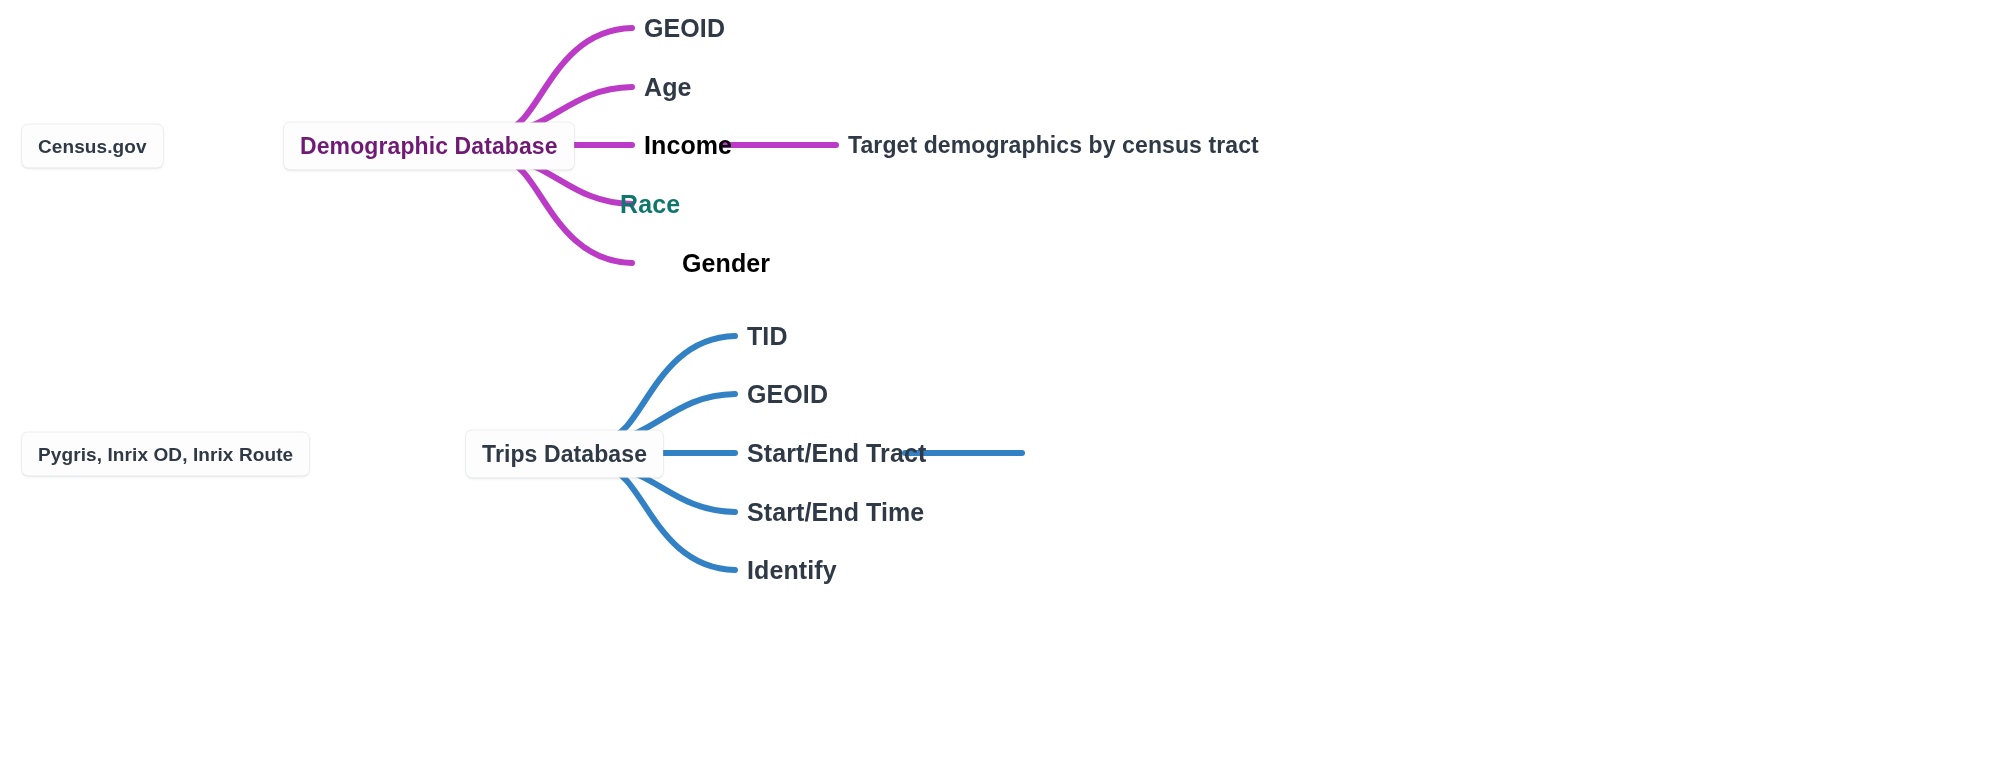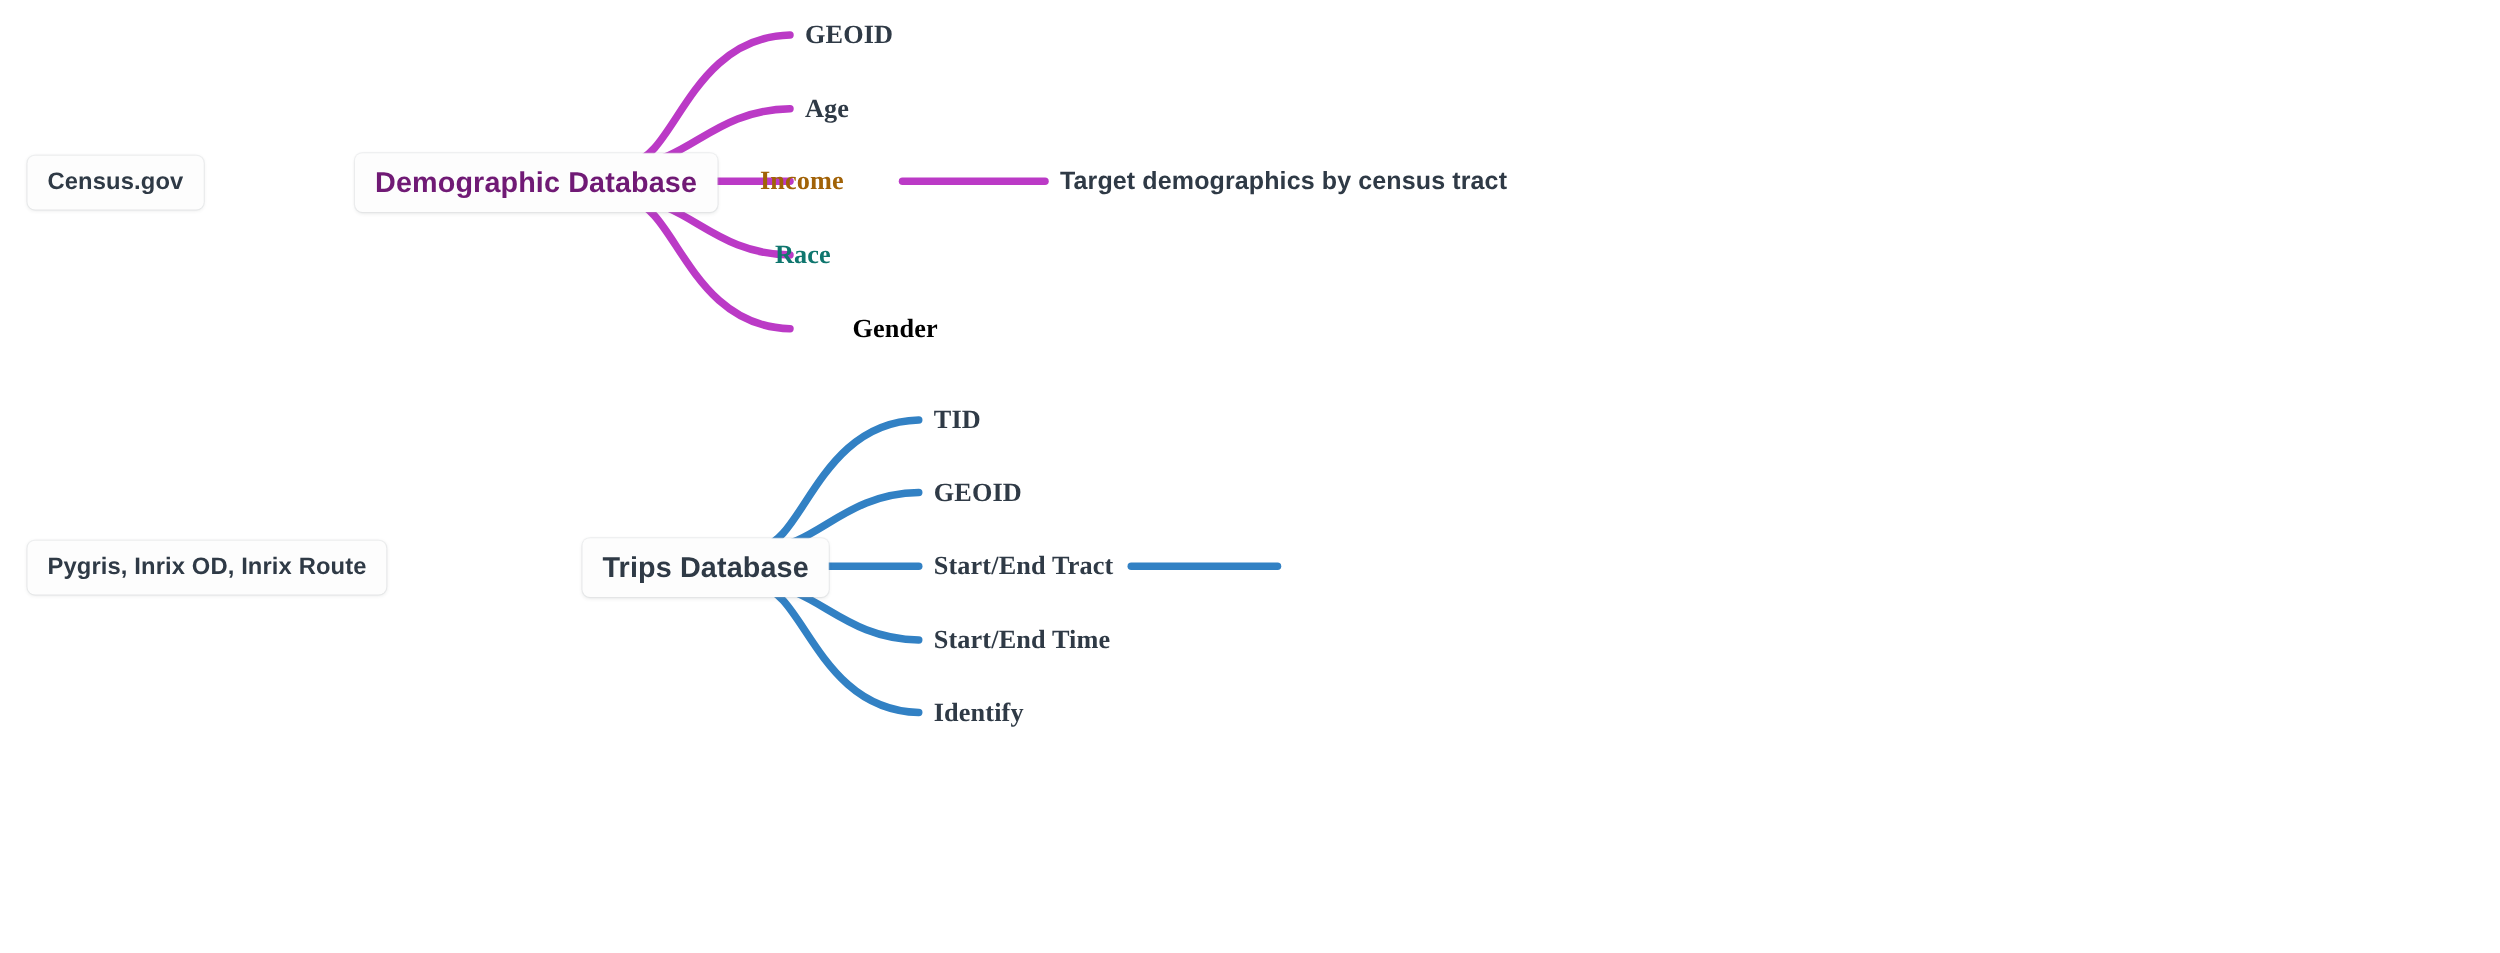--- a/index.html
+++ b/index.html
@@ -45,26 +45,25 @@
   }
   .node.root {
     font-size: 19px;
     letter-spacing: 0.1px;
   }
   .node.db {
     font-size: 23px;
     letter-spacing: 0.1px;
   }
   .node.leaf {
-    font-size: 21px;
+    font-size: 25px;
     letter-spacing: 0.1px;
-    font-family: Liberation Serif, serif;
   }
   .node.note {
-    font-size: 20px;
+    font-size: 23px;
     letter-spacing: 0.1px;
   }
 </style>
 </head>
 <body>
 
 <div id="stage" style="background: rgb(255, 255, 255);">
 
   <svg id="edges" viewBox="0 0 2000 762" width="2000" height="762" xmlns="http://www.w3.org/2000/svg">
     <g id="edge-group-census" fill="none" stroke-width="6" stroke-linecap="round" stroke="#bb3ac6">
@@ -84,21 +83,21 @@
       <path d="M 905,453 L 1022,453"></path>
     </g>
   </svg>
 
   <div class="node boxed root" style="left: 22px; top: 146px; color: rgb(47, 58, 70);">Census.gov</div>
 
   <div class="node boxed db" style="left: 284px; top: 146px; color: #701a75;">Demographic Database</div>
 
   <div class="node leaf" style="left: 644px; top: 28px; color: rgb(47, 58, 70);">GEOID</div>
   <div class="node leaf" style="left: 644px; top: 87px; color: rgb(47, 58, 70);">Age</div>
-  <div class="node leaf" style="left: 608px; top: 145px; color: #a16207;">Income</div>
+  <div class="node leaf" style="left: 644px; top: 145px; color: #000000;">Income</div>
   <div class="node leaf" style="left: 620px; top: 204px; color: #0f766e;">Race</div>
   <div class="node leaf" style="left: 682px; top: 263px; color: #000000;">Gender</div>
 
   <div class="node note" style="left: 848px; top: 145px; color: rgb(47, 58, 70);">Target demographics by census tract</div>
 
   <div class="node boxed root" style="left: 22px; top: 454px; color: rgb(47, 58, 70);">Pygris, Inrix OD, Inrix Route</div>
 
   <div class="node boxed db" style="left: 466px; top: 454px; color: rgb(47, 58, 70);">Trips Database</div>
 
   <div class="node leaf" style="left: 747px; top: 336px; color: rgb(47, 58, 70);">TID</div>

